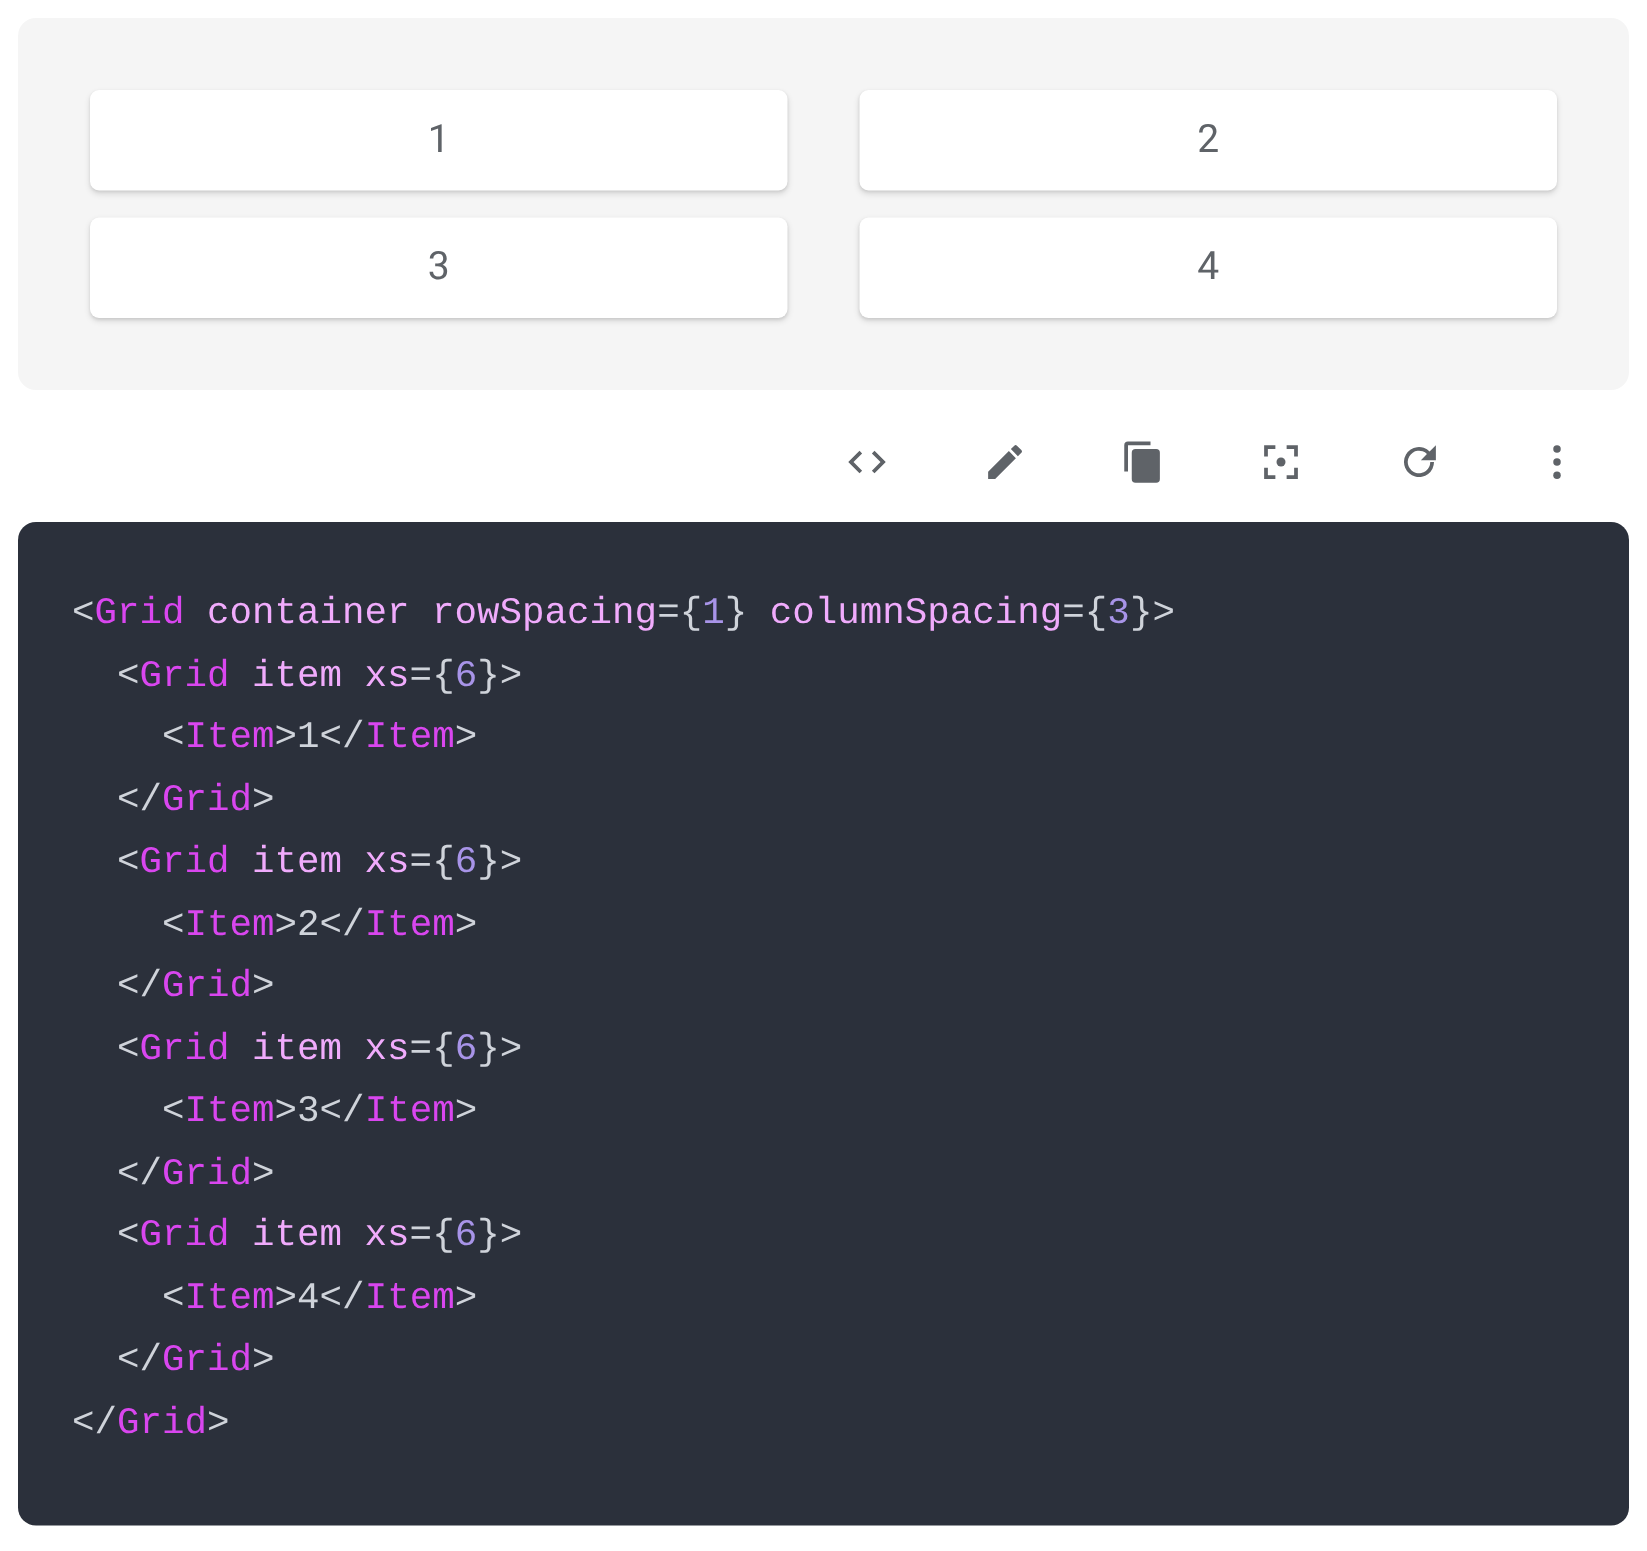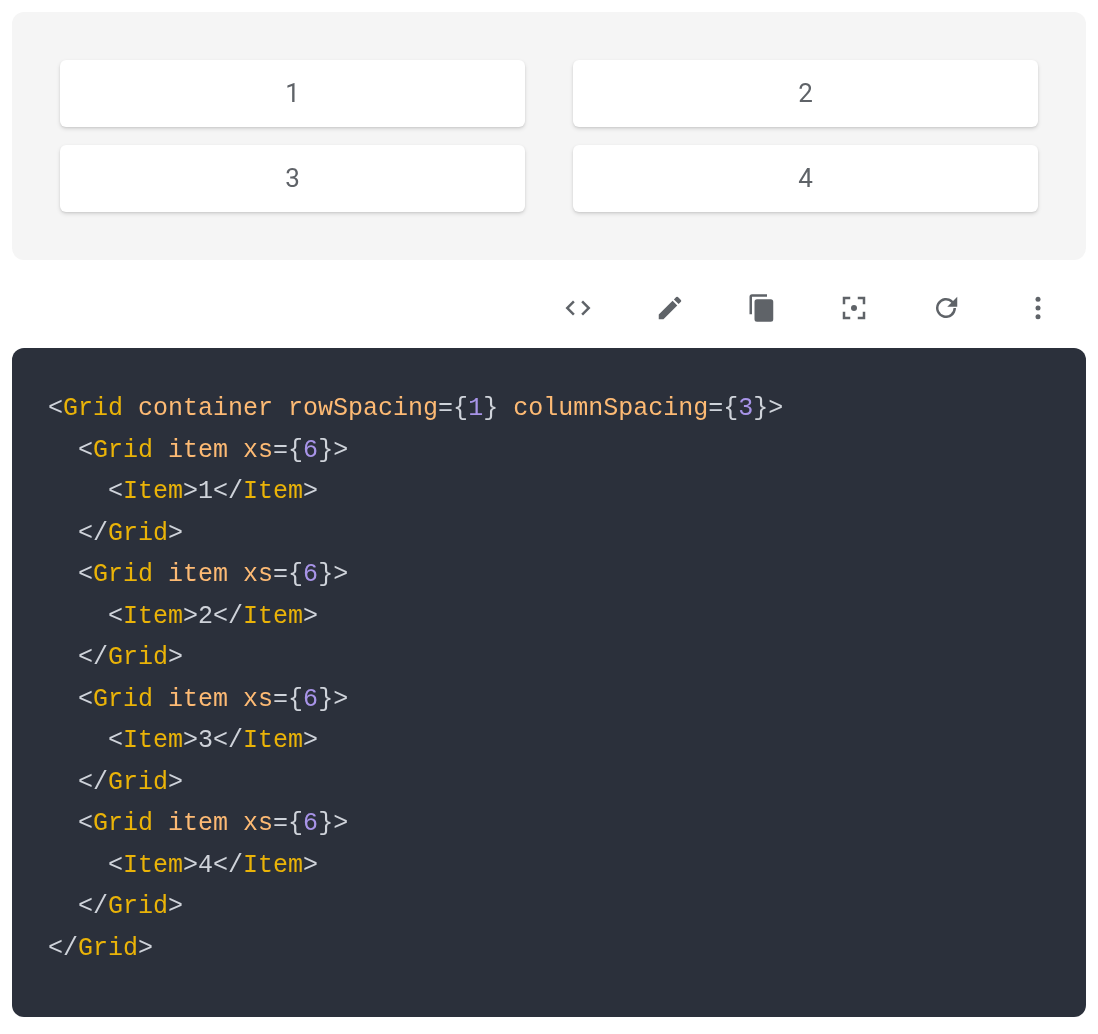--- a/index.html
+++ b/index.html
@@ -67,23 +67,23 @@
     overflow: auto;
   }
   pre {
     margin: 0;
     font-family: "SFMono-Regular", Consolas, "Liberation Mono", Menlo, monospace;
     font-size: 25px;
     line-height: 1.66;
     color: #cfd3da;
     white-space: pre;
   }
-  .tok-tag   { color: #eab308; }  
+  .tok-tag   { color: #d946ef; }  
   .tok-punct { color: #cfd3da; }  
-  .tok-attr  { color: #fdba74; }  
+  .tok-attr  { color: #f0abfc; }  
   .tok-num   { color: #a894e8; }  
   .tok-text  { color: #cfd3da; }  
 </style>
 </head>
 <body>
 
 <div class="wrap">
 
   <div class="demo-panel">
     <div class="grid-container">

